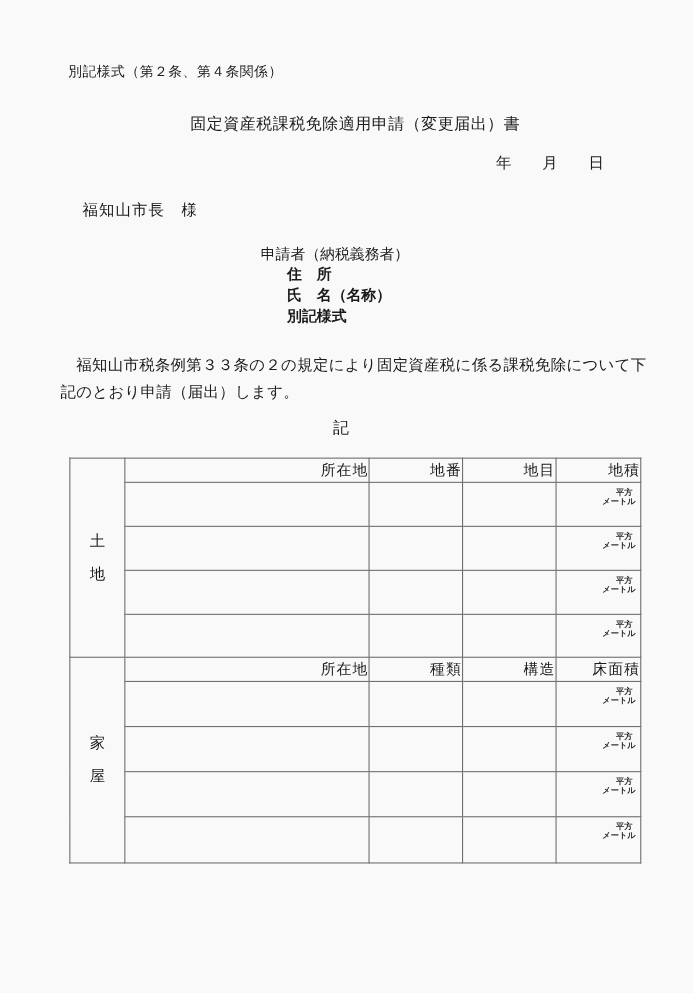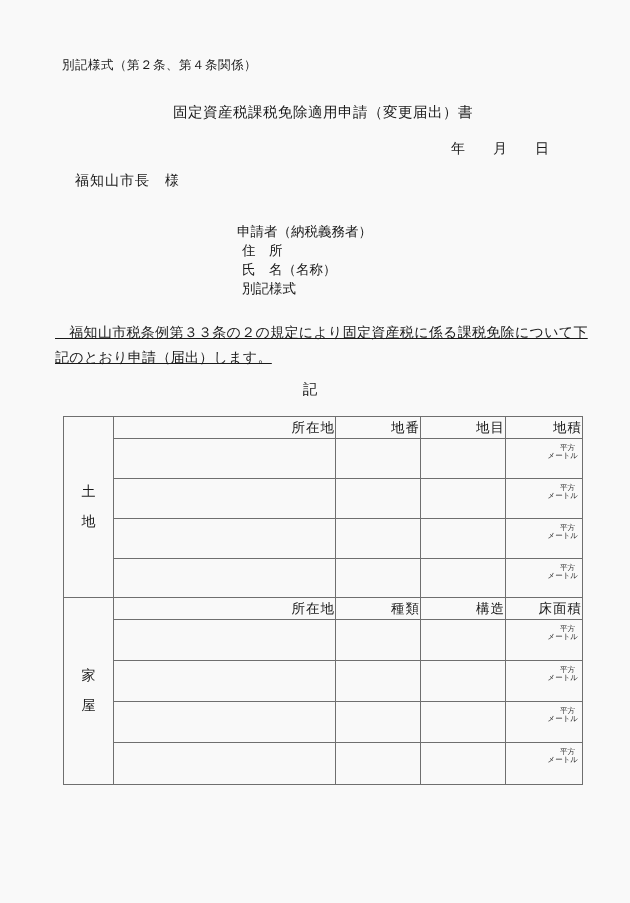--- a/index.html
+++ b/index.html
@@ -8,43 +8,43 @@
     background:#f9f9f9;
     font-family:"DejaVu Serif","Liberation Serif",serif;
     color:#1a1a1a;
     position:relative;
     overflow:hidden;
   }
   .page{position:absolute;left:0;top:0;width:630px;height:728px;}
   .form-ref{position:absolute;left:62px;top:57px;font-size:12.5px;letter-spacing:0.5px;}
   .doc-title{position:absolute;left:0;top:103px;width:100%;text-align:center;font-size:14.5px;transform:translateX(8px);letter-spacing:0.5px;}
   .date-line{position:absolute;left:451px;top:140px;font-size:14px;display:inline-flex;gap:28px;}
-  .addressee{position:absolute;left:75px;top:172px;font-size:14px;letter-spacing:1px;}
+  .addressee{position:absolute;left:75px;top:182px;font-size:14px;letter-spacing:1px;}
   .applicant{position:absolute;left:237px;top:222px;font-size:13.5px;line-height:19px;}
-  .applicant .fld{margin-left:5px;}
-  .paragraph{position:absolute;left:55px;top:320px;font-size:14px;line-height:25px;letter-spacing:0.3px;text-decoration:underline;}
+  .applicant .fld{margin-left:24px;font-weight:bold;}
+  .paragraph{position:absolute;left:55px;top:320px;font-size:14px;line-height:25px;letter-spacing:0.3px;}
   .ki-marker{position:absolute;left:0;top:380px;width:100%;text-align:center;font-size:14.5px;transform:translateX(-5px);}
 
   table.form-table{
     position:absolute;left:63px;top:416px;width:519px;
     border-collapse:collapse;table-layout:fixed;
   }
   .form-table td{border:1px solid #6f6f6f;padding:0;vertical-align:middle;}
   .form-table .hd{font-size:13.5px;text-align:right;height:21px;letter-spacing:1px;}
   tr.r-land{height:40px;}
   tr.r-land-last{height:39px;}
   tr.r-house{height:41px;}
   tr.r-house-last{height:42px;}
   td.label-cell{text-align:center;font-size:14px;}
   .label-stack{display:flex;flex-direction:column;align-items:center;justify-content:center;row-gap:12px;height:100%;}
   td.unit-cell{vertical-align:top;}
   .unit-wrap{
     display:flex;flex-direction:column;justify-content:space-between;align-items:flex-end;
     height:100%;box-sizing:border-box;padding:5px 4px 6px 0;
-    font-size:7.5px;color:#2a2a2a;line-height:1;
+    font-size:7.5px;color:#2a2a2a;line-height:1;font-weight:bold;
   }
   .u-sq{margin-right:3px;}
 </style>
 </head>
 <body>
 
 <div class="page">
 
   <div class="form-ref">別記様式（第２条、第４条関係）</div>
 

